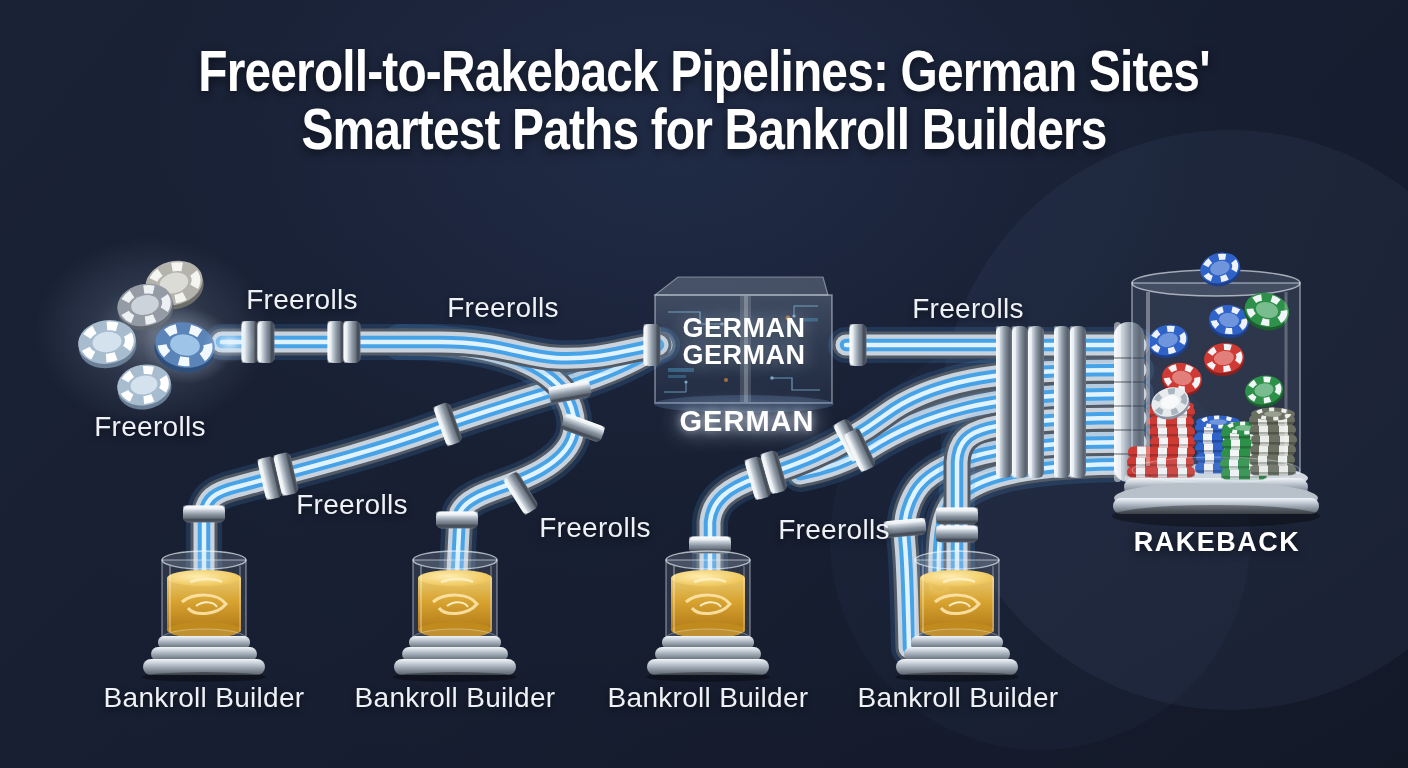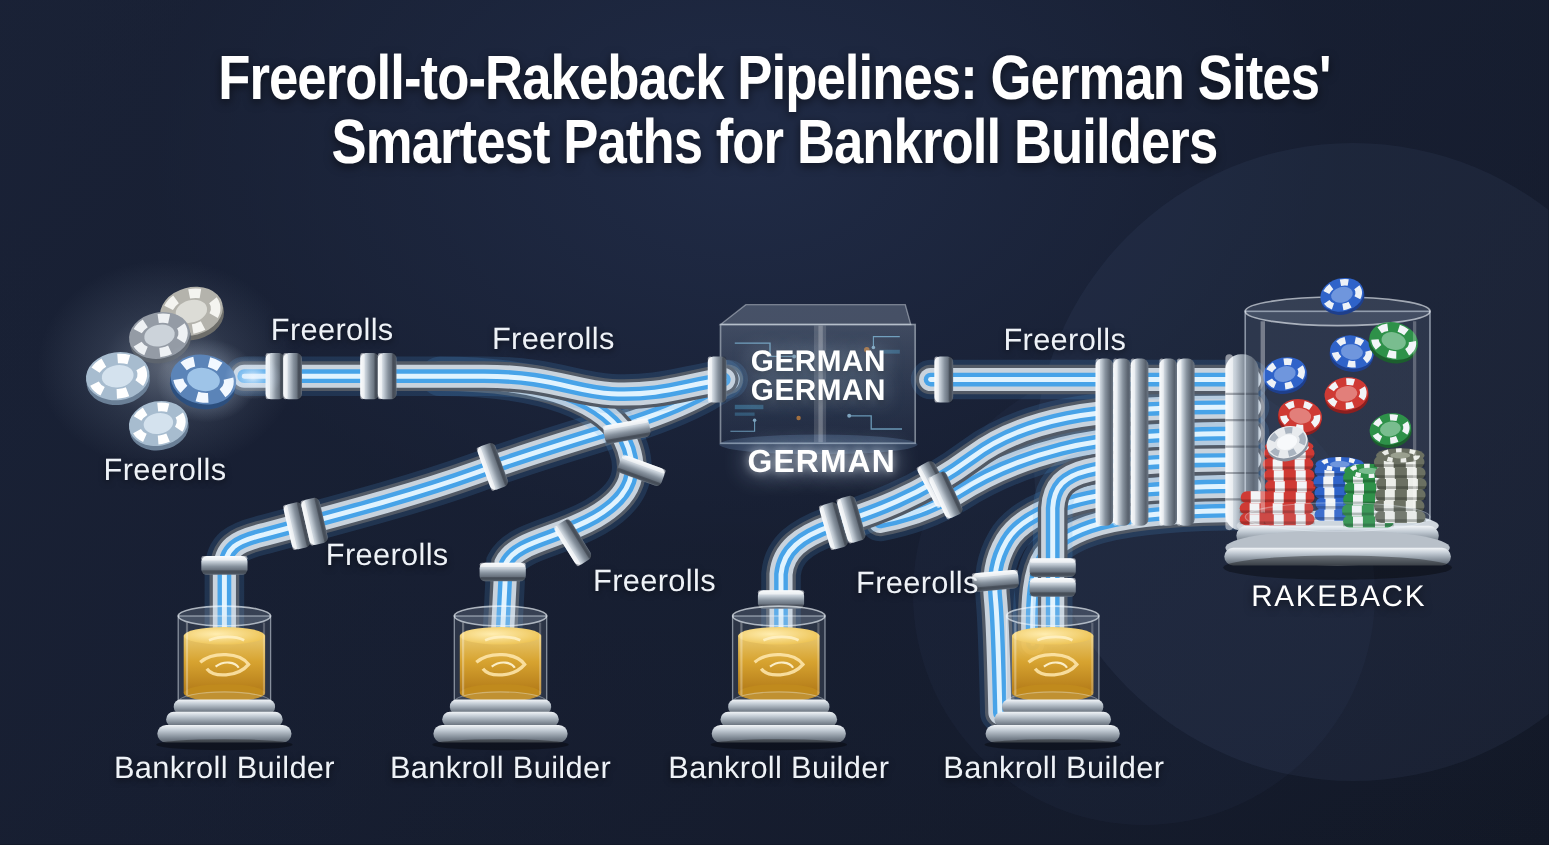--- a/index.html
+++ b/index.html
@@ -27,21 +27,21 @@
     letter-spacing:.5px;white-space:nowrap;
     text-shadow:0 0 16px rgba(210,235,255,.55),0 2px 6px rgba(0,0,0,.4);
   }
   .caption{
     position:absolute;transform:translate(-50%,-50%);
     font-weight:700;font-size:29px;color:#ffffff;letter-spacing:1px;white-space:nowrap;
     text-shadow:0 0 22px rgba(215,235,255,.95),0 0 8px rgba(255,255,255,.55);
   }
   .sink{
     position:absolute;transform:translate(-50%,-50%);
-    font-weight:400;font-size:27px;color:#ffffff;letter-spacing:1.5px;white-space:nowrap;
+    font-weight:700;font-size:27px;color:#ffffff;letter-spacing:1.5px;white-space:nowrap;
     text-shadow:0 2px 8px rgba(0,0,0,.6);
     text-align:center;
   }
   
   .pg{stroke:rgba(80,160,235,.16);stroke-width:36;fill:none;stroke-linecap:round}
   .po{stroke:#525a66;stroke-width:27;fill:none;stroke-linecap:round}
   .pm{stroke:#c9d3dd;stroke-width:21;fill:none;stroke-linecap:round}
   .pb{stroke:#47a3e8;stroke-width:12.5;fill:none;stroke-linecap:round}
   .ph{stroke:#eaf8ff;stroke-width:4.5;fill:none;stroke-linecap:round;opacity:.95}
 </style>

